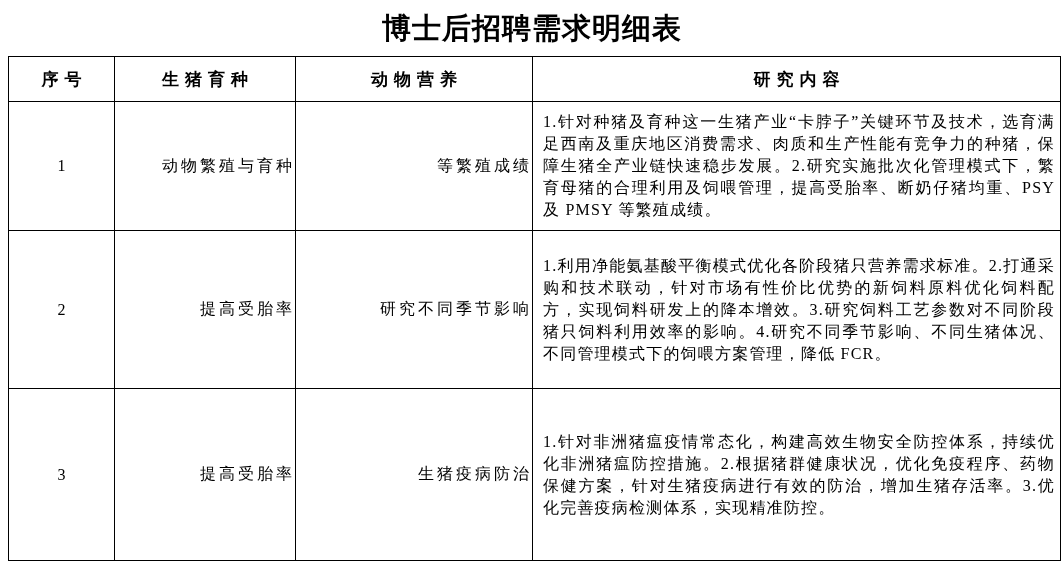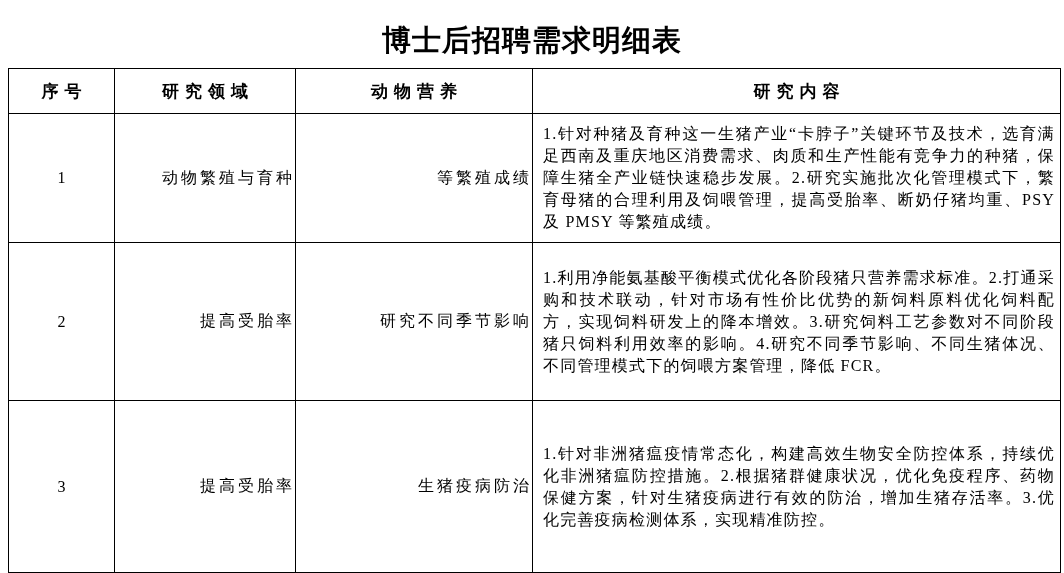--- a/index.html
+++ b/index.html
@@ -5,21 +5,21 @@
   * { margin: 0; padding: 0; box-sizing: border-box; }
   html, body {
     width: 1064px; height: 573px;
     background: #ffffff;
     overflow: hidden;
     font-family: "Liberation Serif", "DejaVu Serif", serif;
     color: #000000;
   }
   .page { width: 1064px; height: 573px; position: relative; }
   .doc-title {
-    margin-top: 20px;
+    margin-top: 8px;
     text-align: center;
     font-size: 29px;
     font-weight: bold;
     line-height: 40px;
     letter-spacing: 1px;
   }
   table.req-table {
     margin: 8px 4px 0 8px;
     width: 1052px;
     border-collapse: collapse;
@@ -72,21 +72,21 @@
   <table class="req-table">
     <colgroup>
       <col class="c0">
         <col class="c1">
         <col class="c2">
         <col class="c3">
     </colgroup>
     <thead>
       <tr>
         <th>序号</th>
-        <th>研究领域</th>
+        <th>生猪育种</th>
         <th>动物营养</th>
         <th>研究内容</th>
       </tr>
     </thead>
     <tbody>
       <tr class="r0">
         <td class="num">1</td>
         <td class="field">动物繁殖与育种</td>
         <td class="direction">等繁殖成绩</td>
         <td class="content">1.针对种猪及育种这一生猪产业“卡脖子”关键环节及技术，选育满足西南及重庆地区消费需求、肉质和生产性能有竞争力的种猪，保障生猪全产业链快速稳步发展。2.研究实施批次化管理模式下，繁育母猪的合理利用及饲喂管理，提高受胎率、断奶仔猪均重、PSY 及 PMSY 等繁殖成绩。</td>

